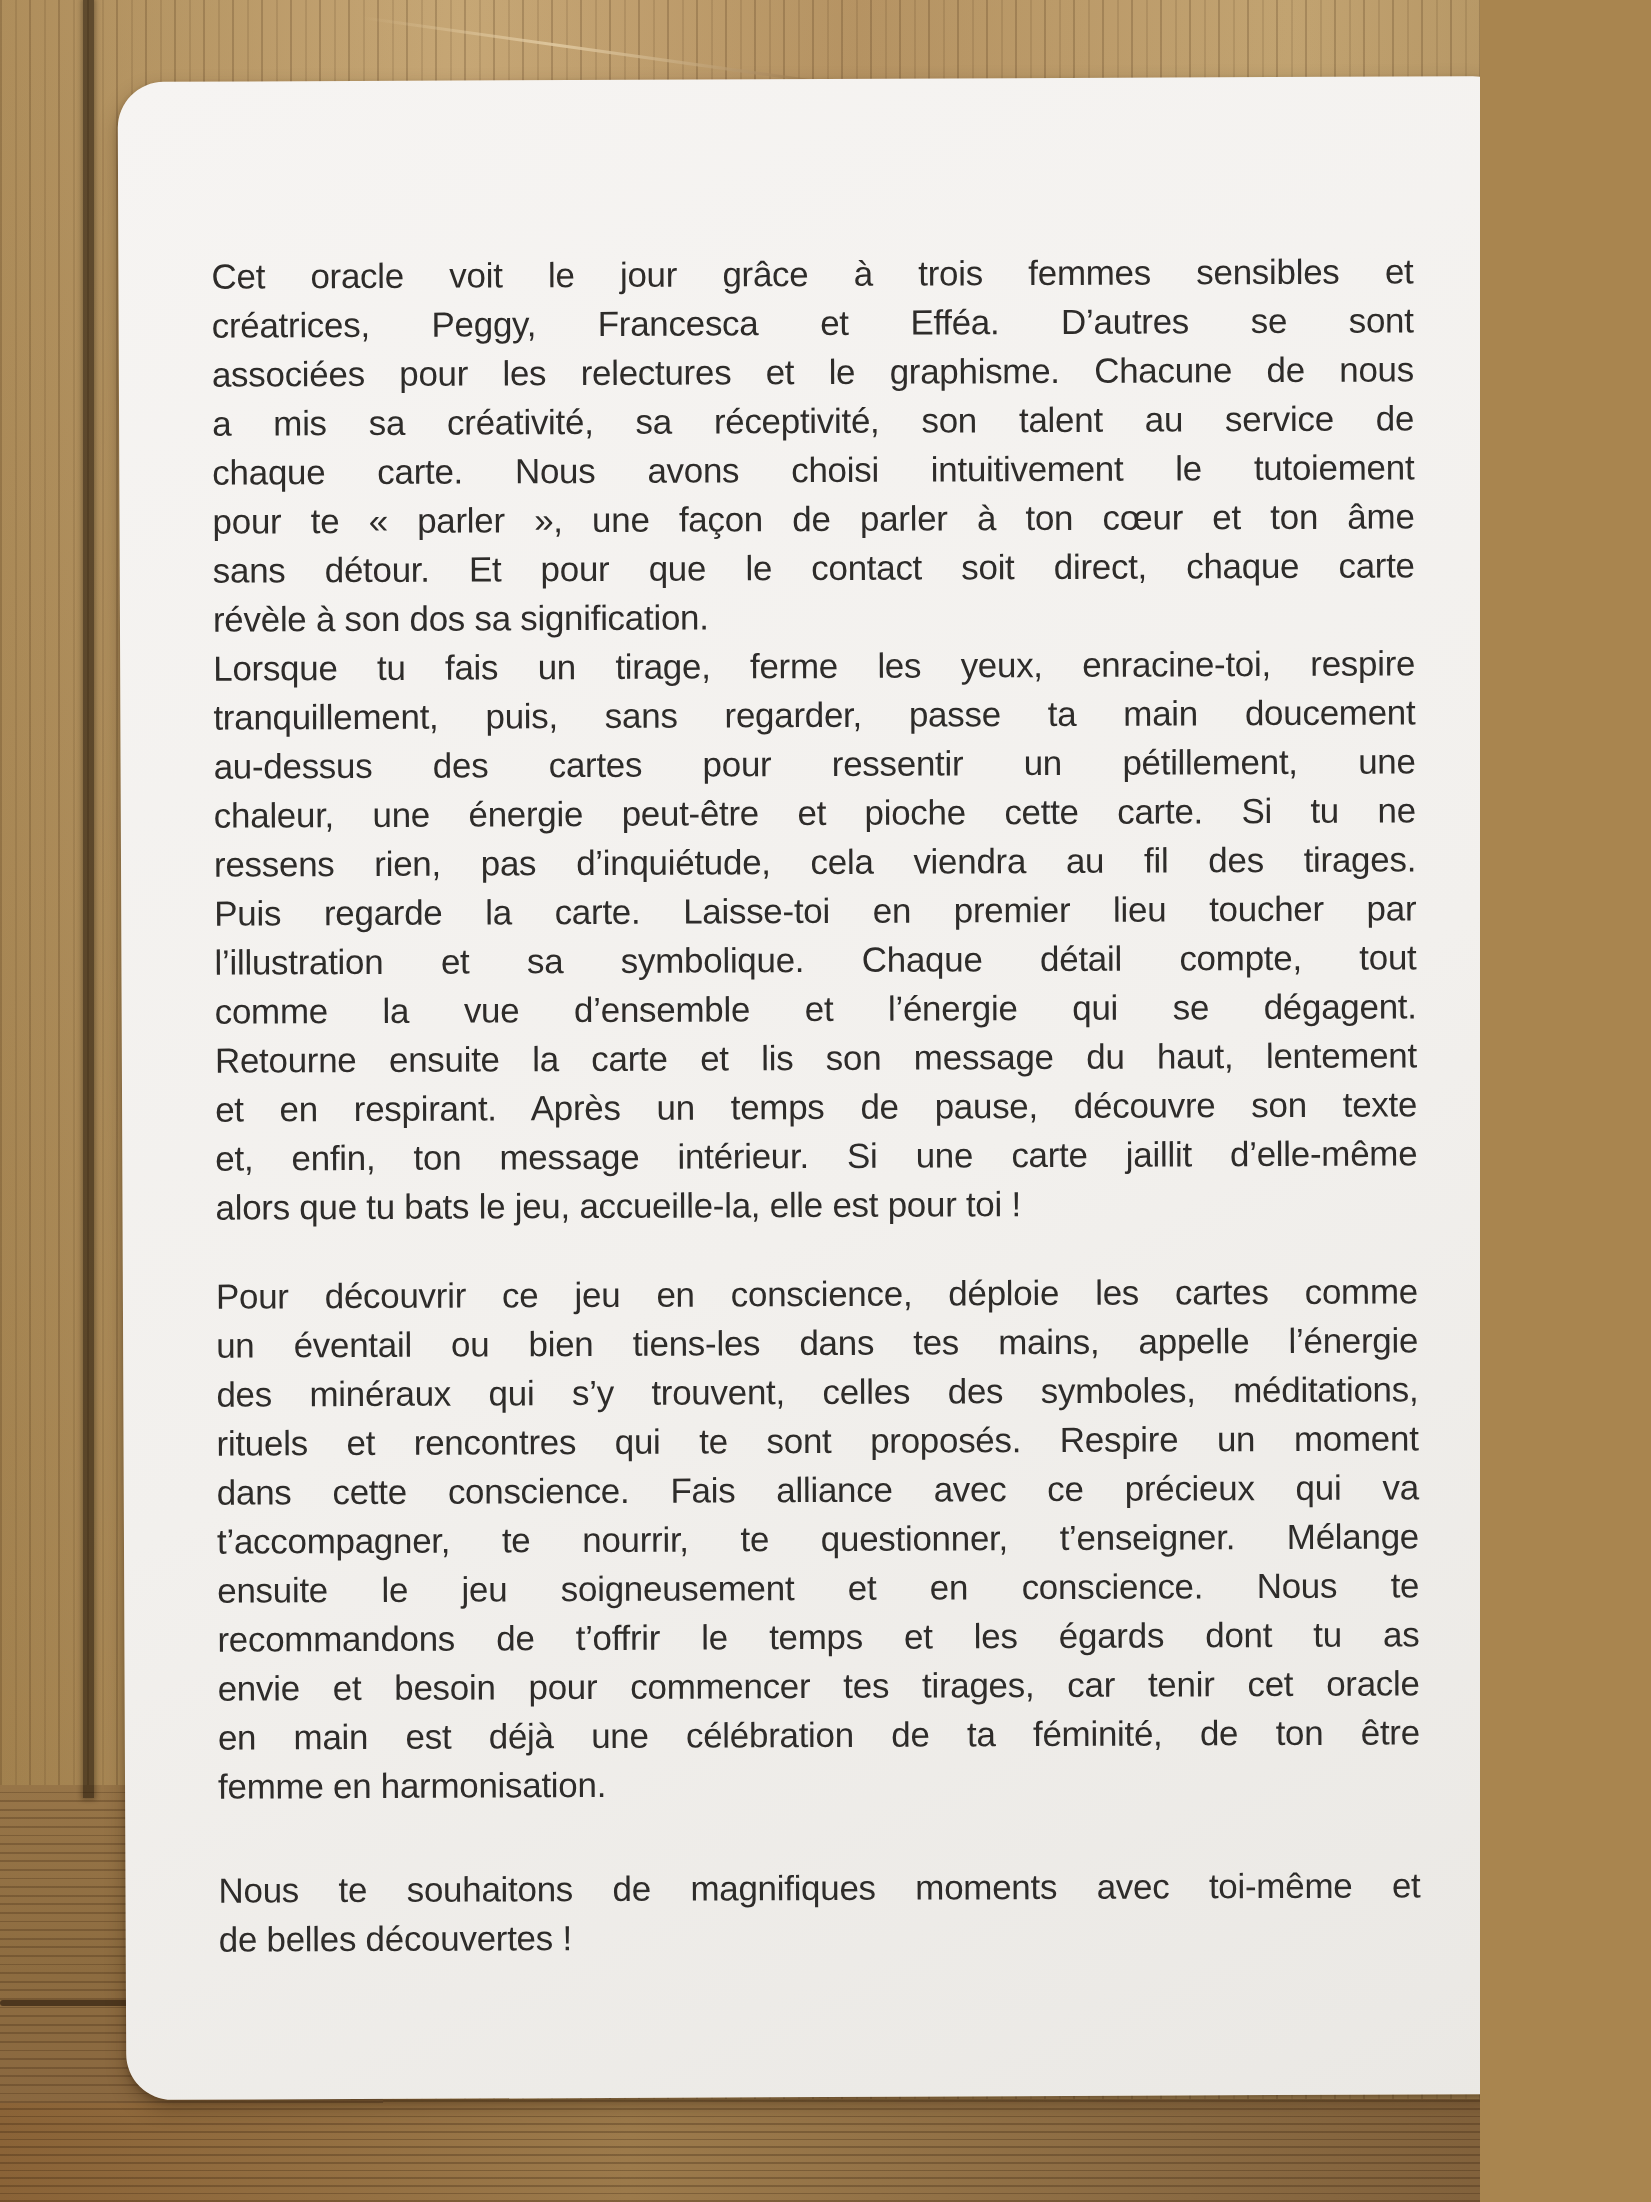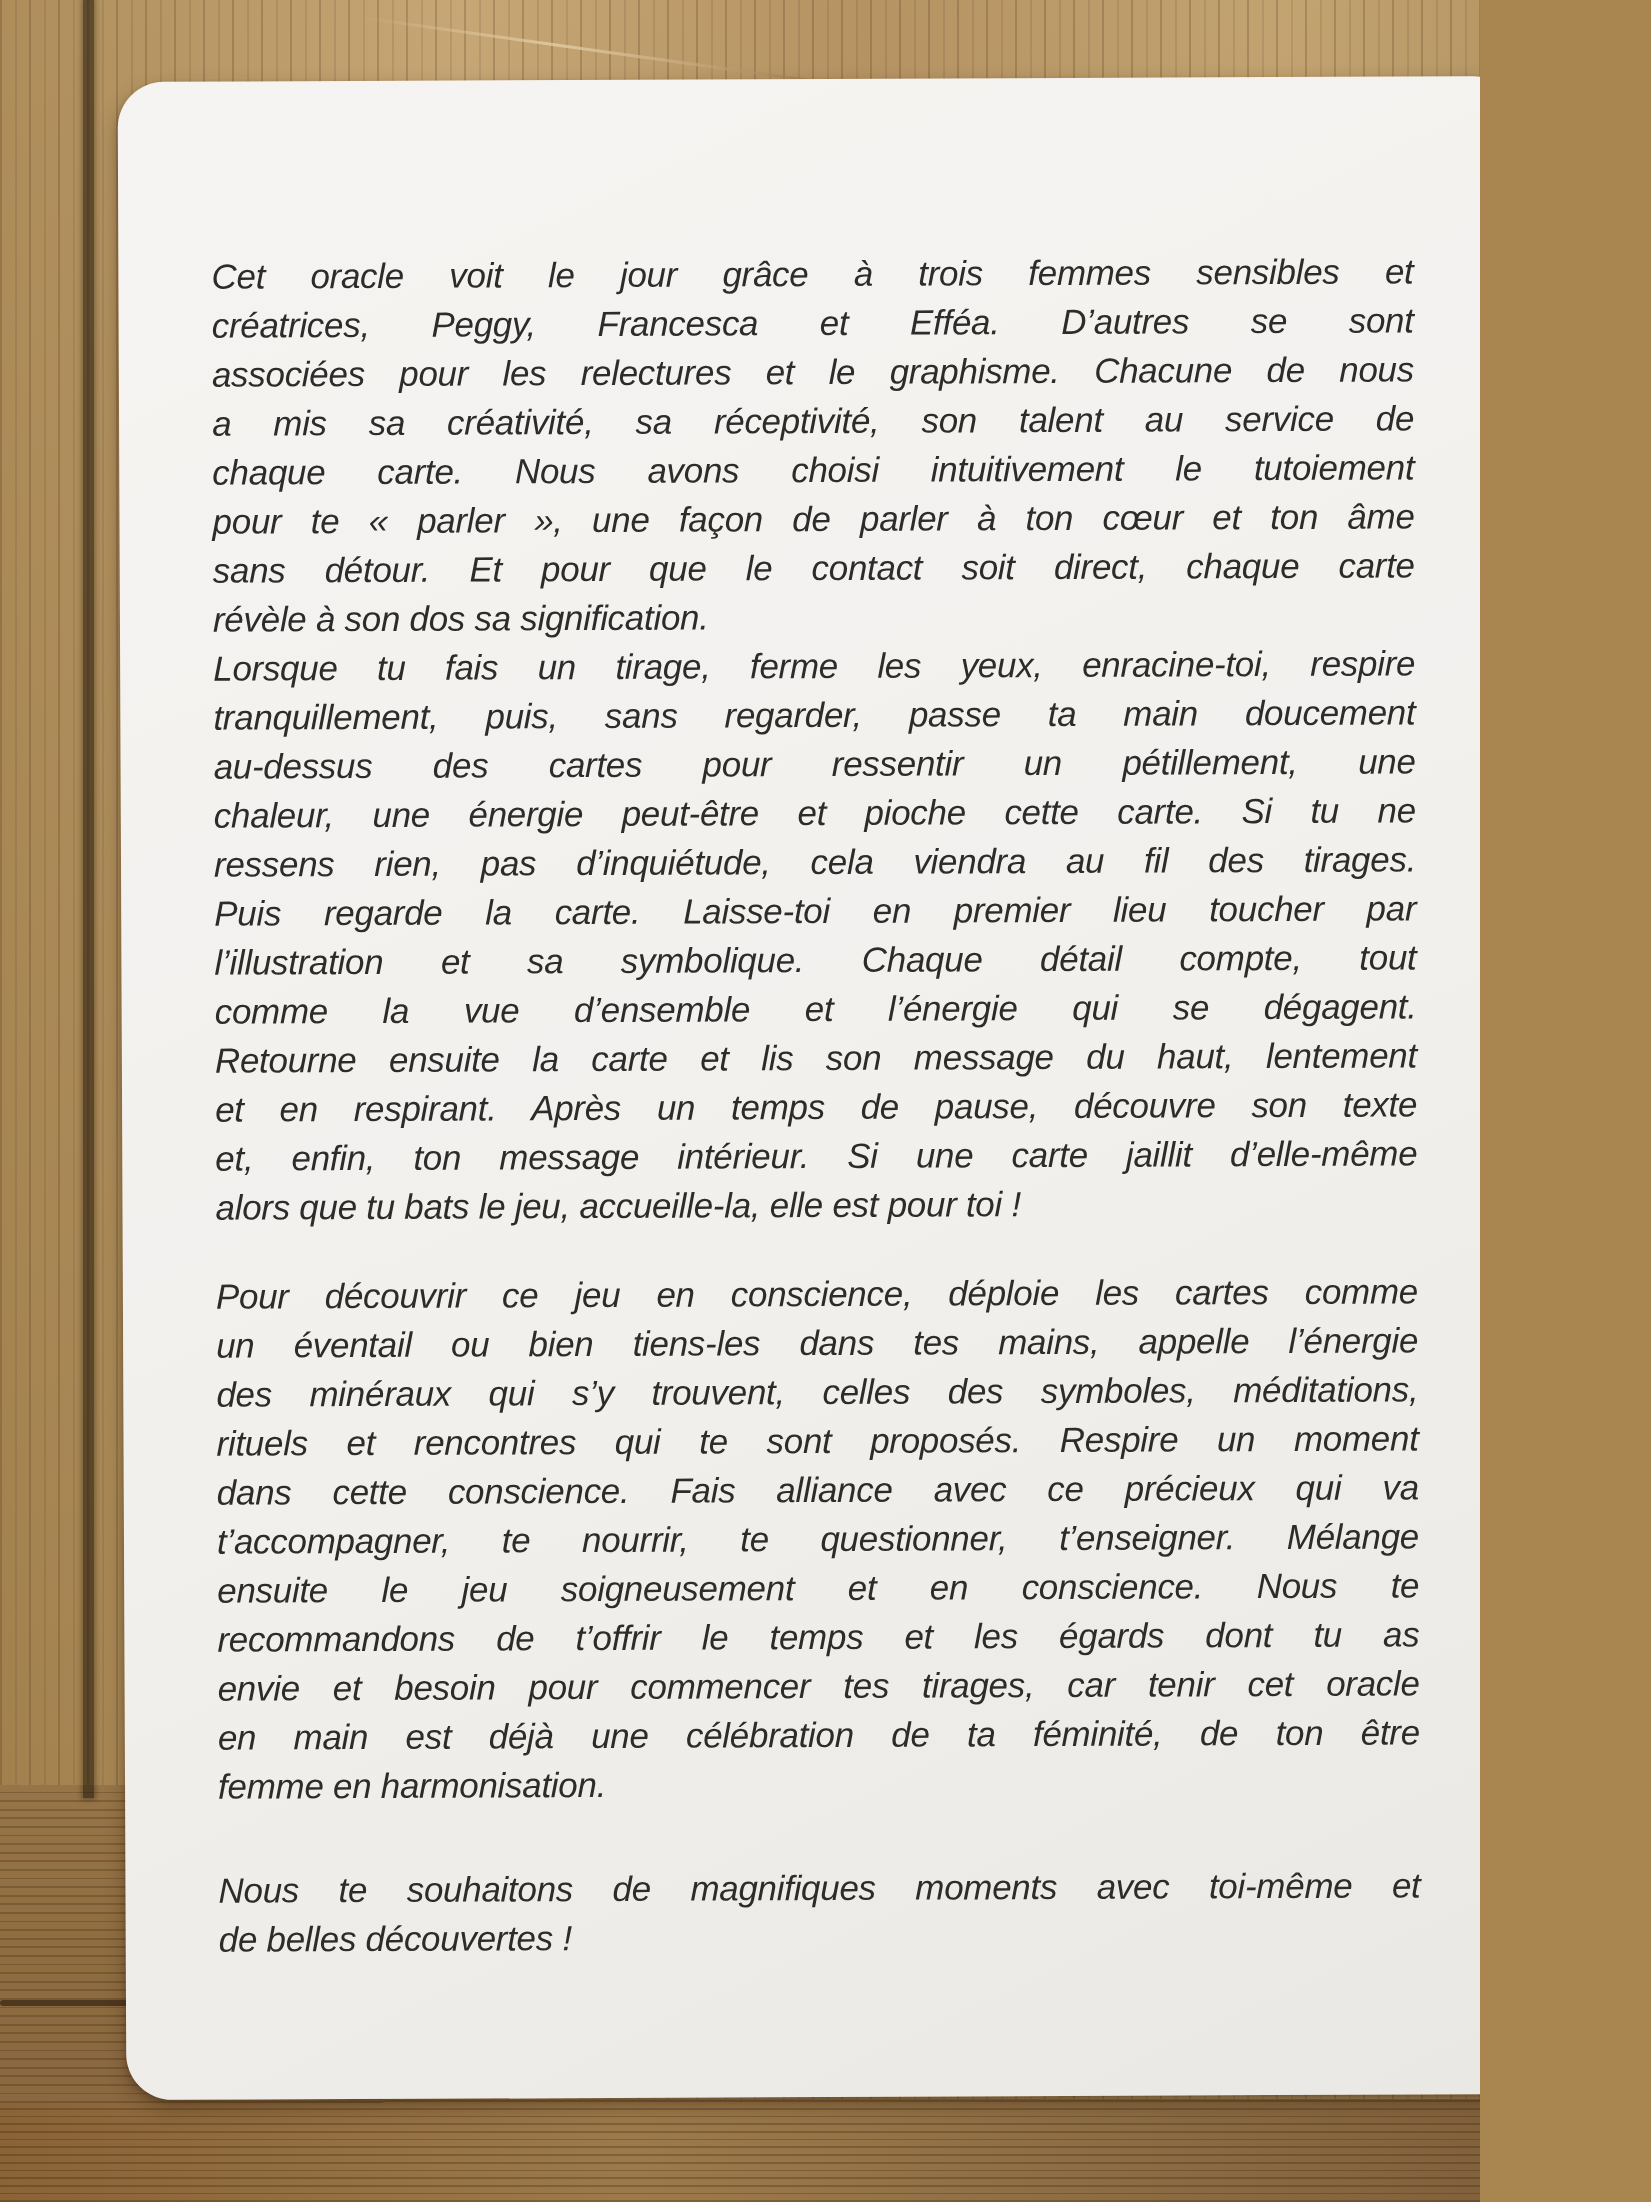--- a/index.html
+++ b/index.html
@@ -1,21 +1,21 @@
 <!DOCTYPE html>
 <html lang="fr" style="font-size:13.8px"><head>
 <meta charset="utf-8">
 <style>
   html,body{margin:0;padding:0;}
   body{
     width:1652px;height:2203px;overflow:hidden;
     font-family:"Liberation Sans","DejaVu Sans",sans-serif;
     background:#a9854f;
   }
-  .photo{position:relative;width:1480px;height:2203px;overflow:hidden;font-style:italic;}
+  .photo{position:relative;width:1480px;height:2203px;overflow:hidden;}
 
   
   .wood{position:absolute;}
   .wood-base{
     left:0;top:0;width:1652px;height:2203px;
     background:
       repeating-linear-gradient(90deg,
         rgba(70,45,20,.22) 0 1.7px, rgba(0,0,0,0) 1.7px 6px,
         rgba(0,0,0,0) 6px 15.5px, rgba(70,45,20,.12) 15.5px 17px,
         rgba(0,0,0,0) 17px 29px),

